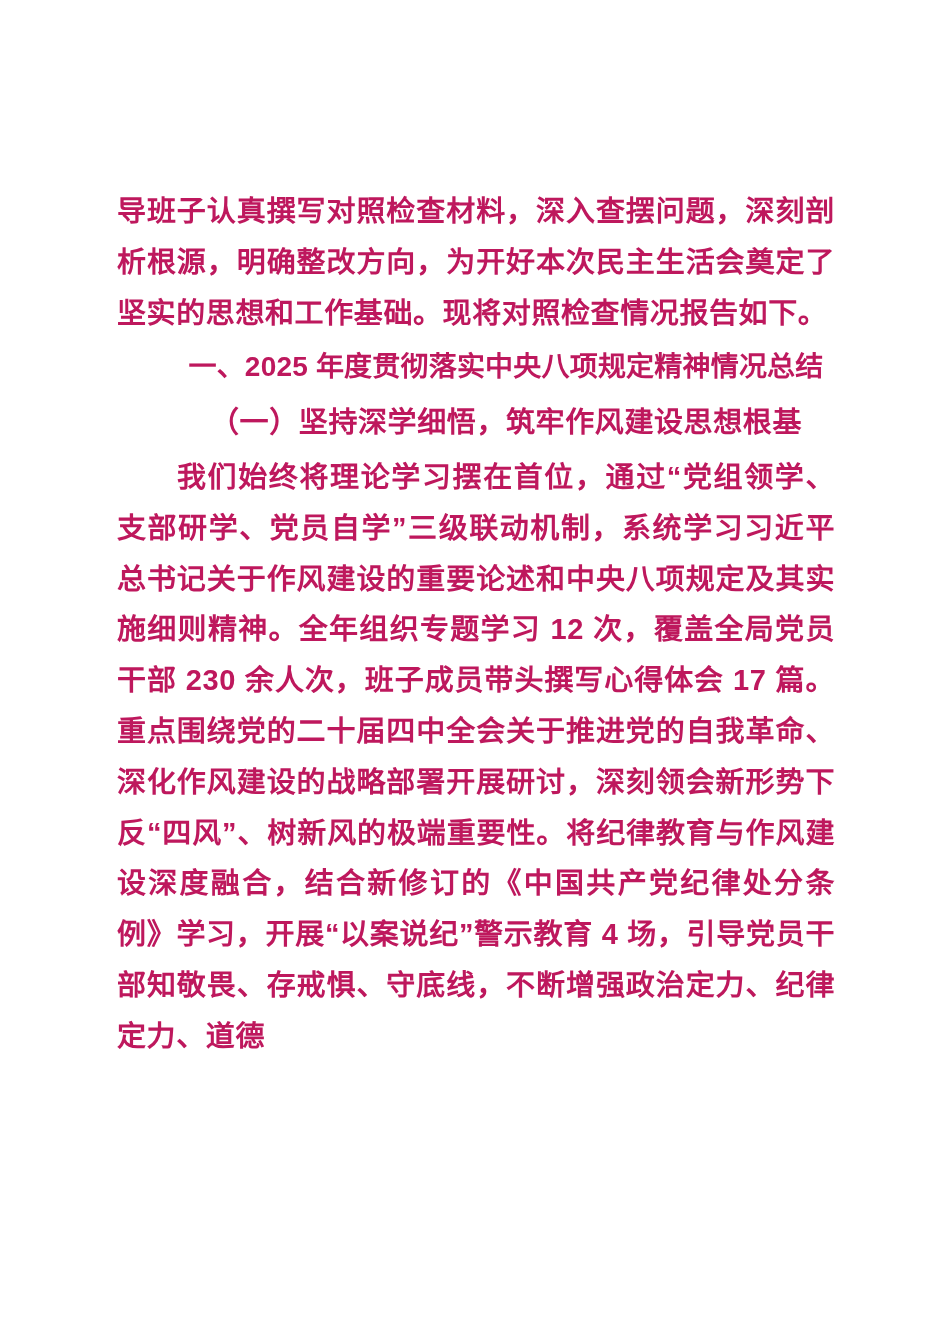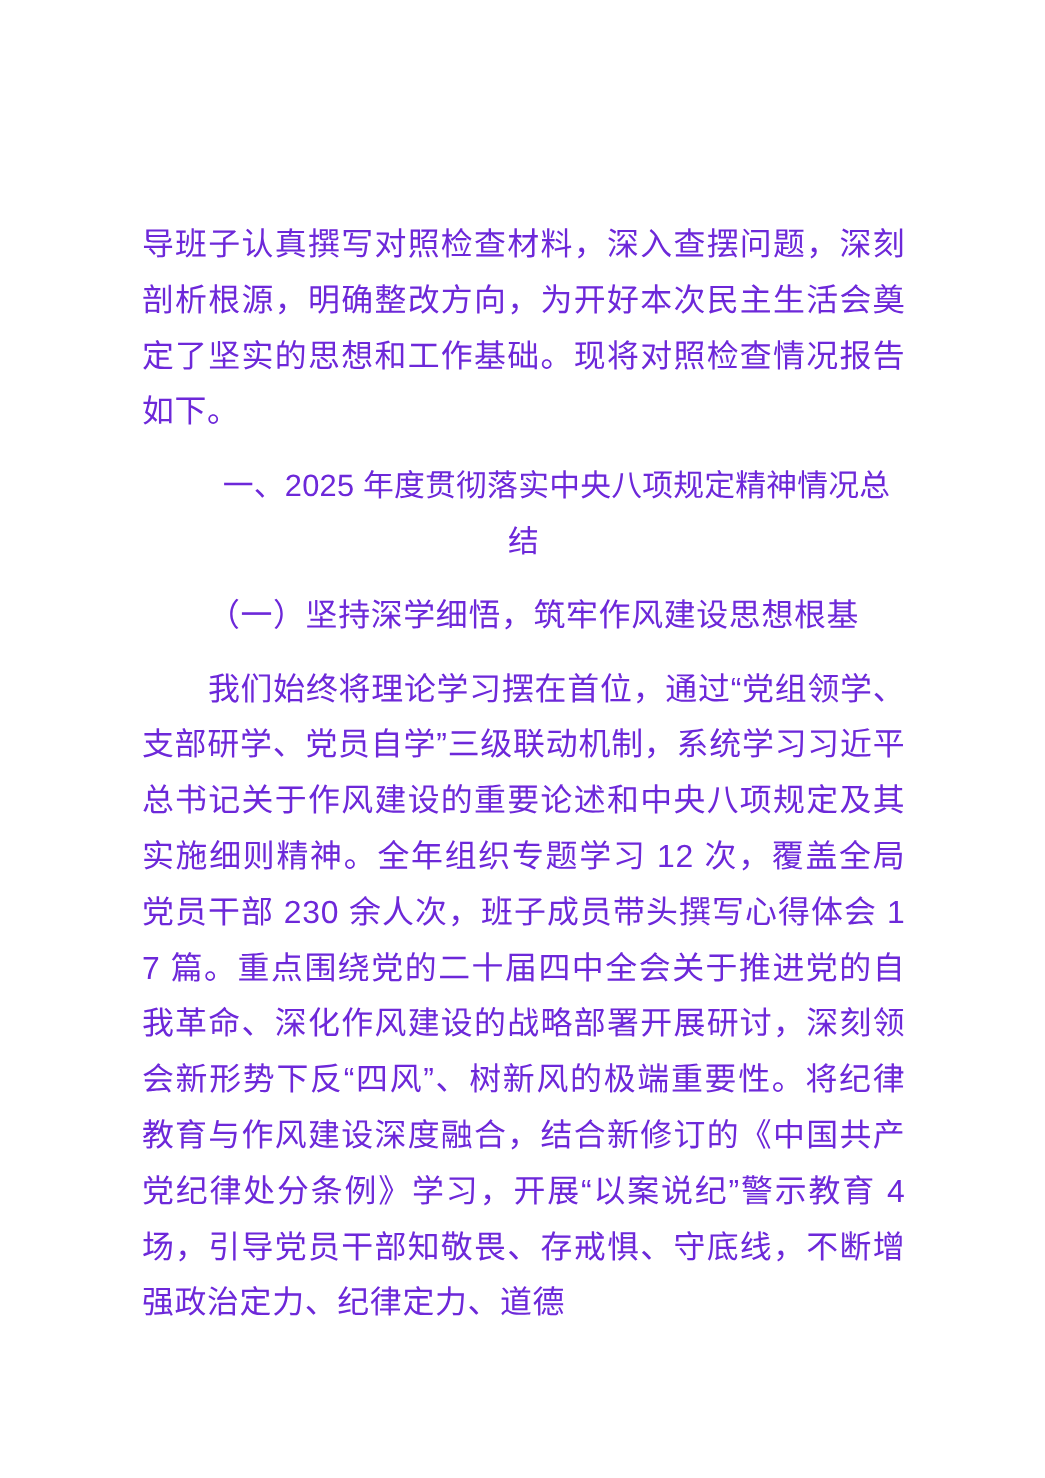--- a/index.html
+++ b/index.html
@@ -27,29 +27,29 @@
     position: absolute;
     left: 113px;
     top: 182px;
     width: 726px;
   }
 
   
   .para,
   .heading-1,
   .heading-2 {
-    margin: 16px;
+    margin: 4px;
     font-size: 29px;
     line-height: 50.8px;
     letter-spacing: 0.6px;
     text-align: justify;
     text-justify: inter-character;
     word-break: break-all;
-    color: #6d28d9;
-    font-weight: 400;
+    color: #be185d;
+    font-weight: 700;
   }
 
   .para {
     text-indent: 60px;
   }
 
   .para.no-indent {
     text-indent: 0;
   }
 
@@ -57,21 +57,21 @@
   .heading-1 {
     text-indent: 60px;
     font-size: 28px;
     letter-spacing: 0.2px;
     text-align: center;
     word-break: normal;
   }
 
   .heading-2 {
     text-indent: 60px;
-    text-align: left;
+    text-align: center;
     word-break: normal;
   }
 </style>
 </head>
 <body>
 
 <div class="page">
 
   <div class="doc-body">
 

